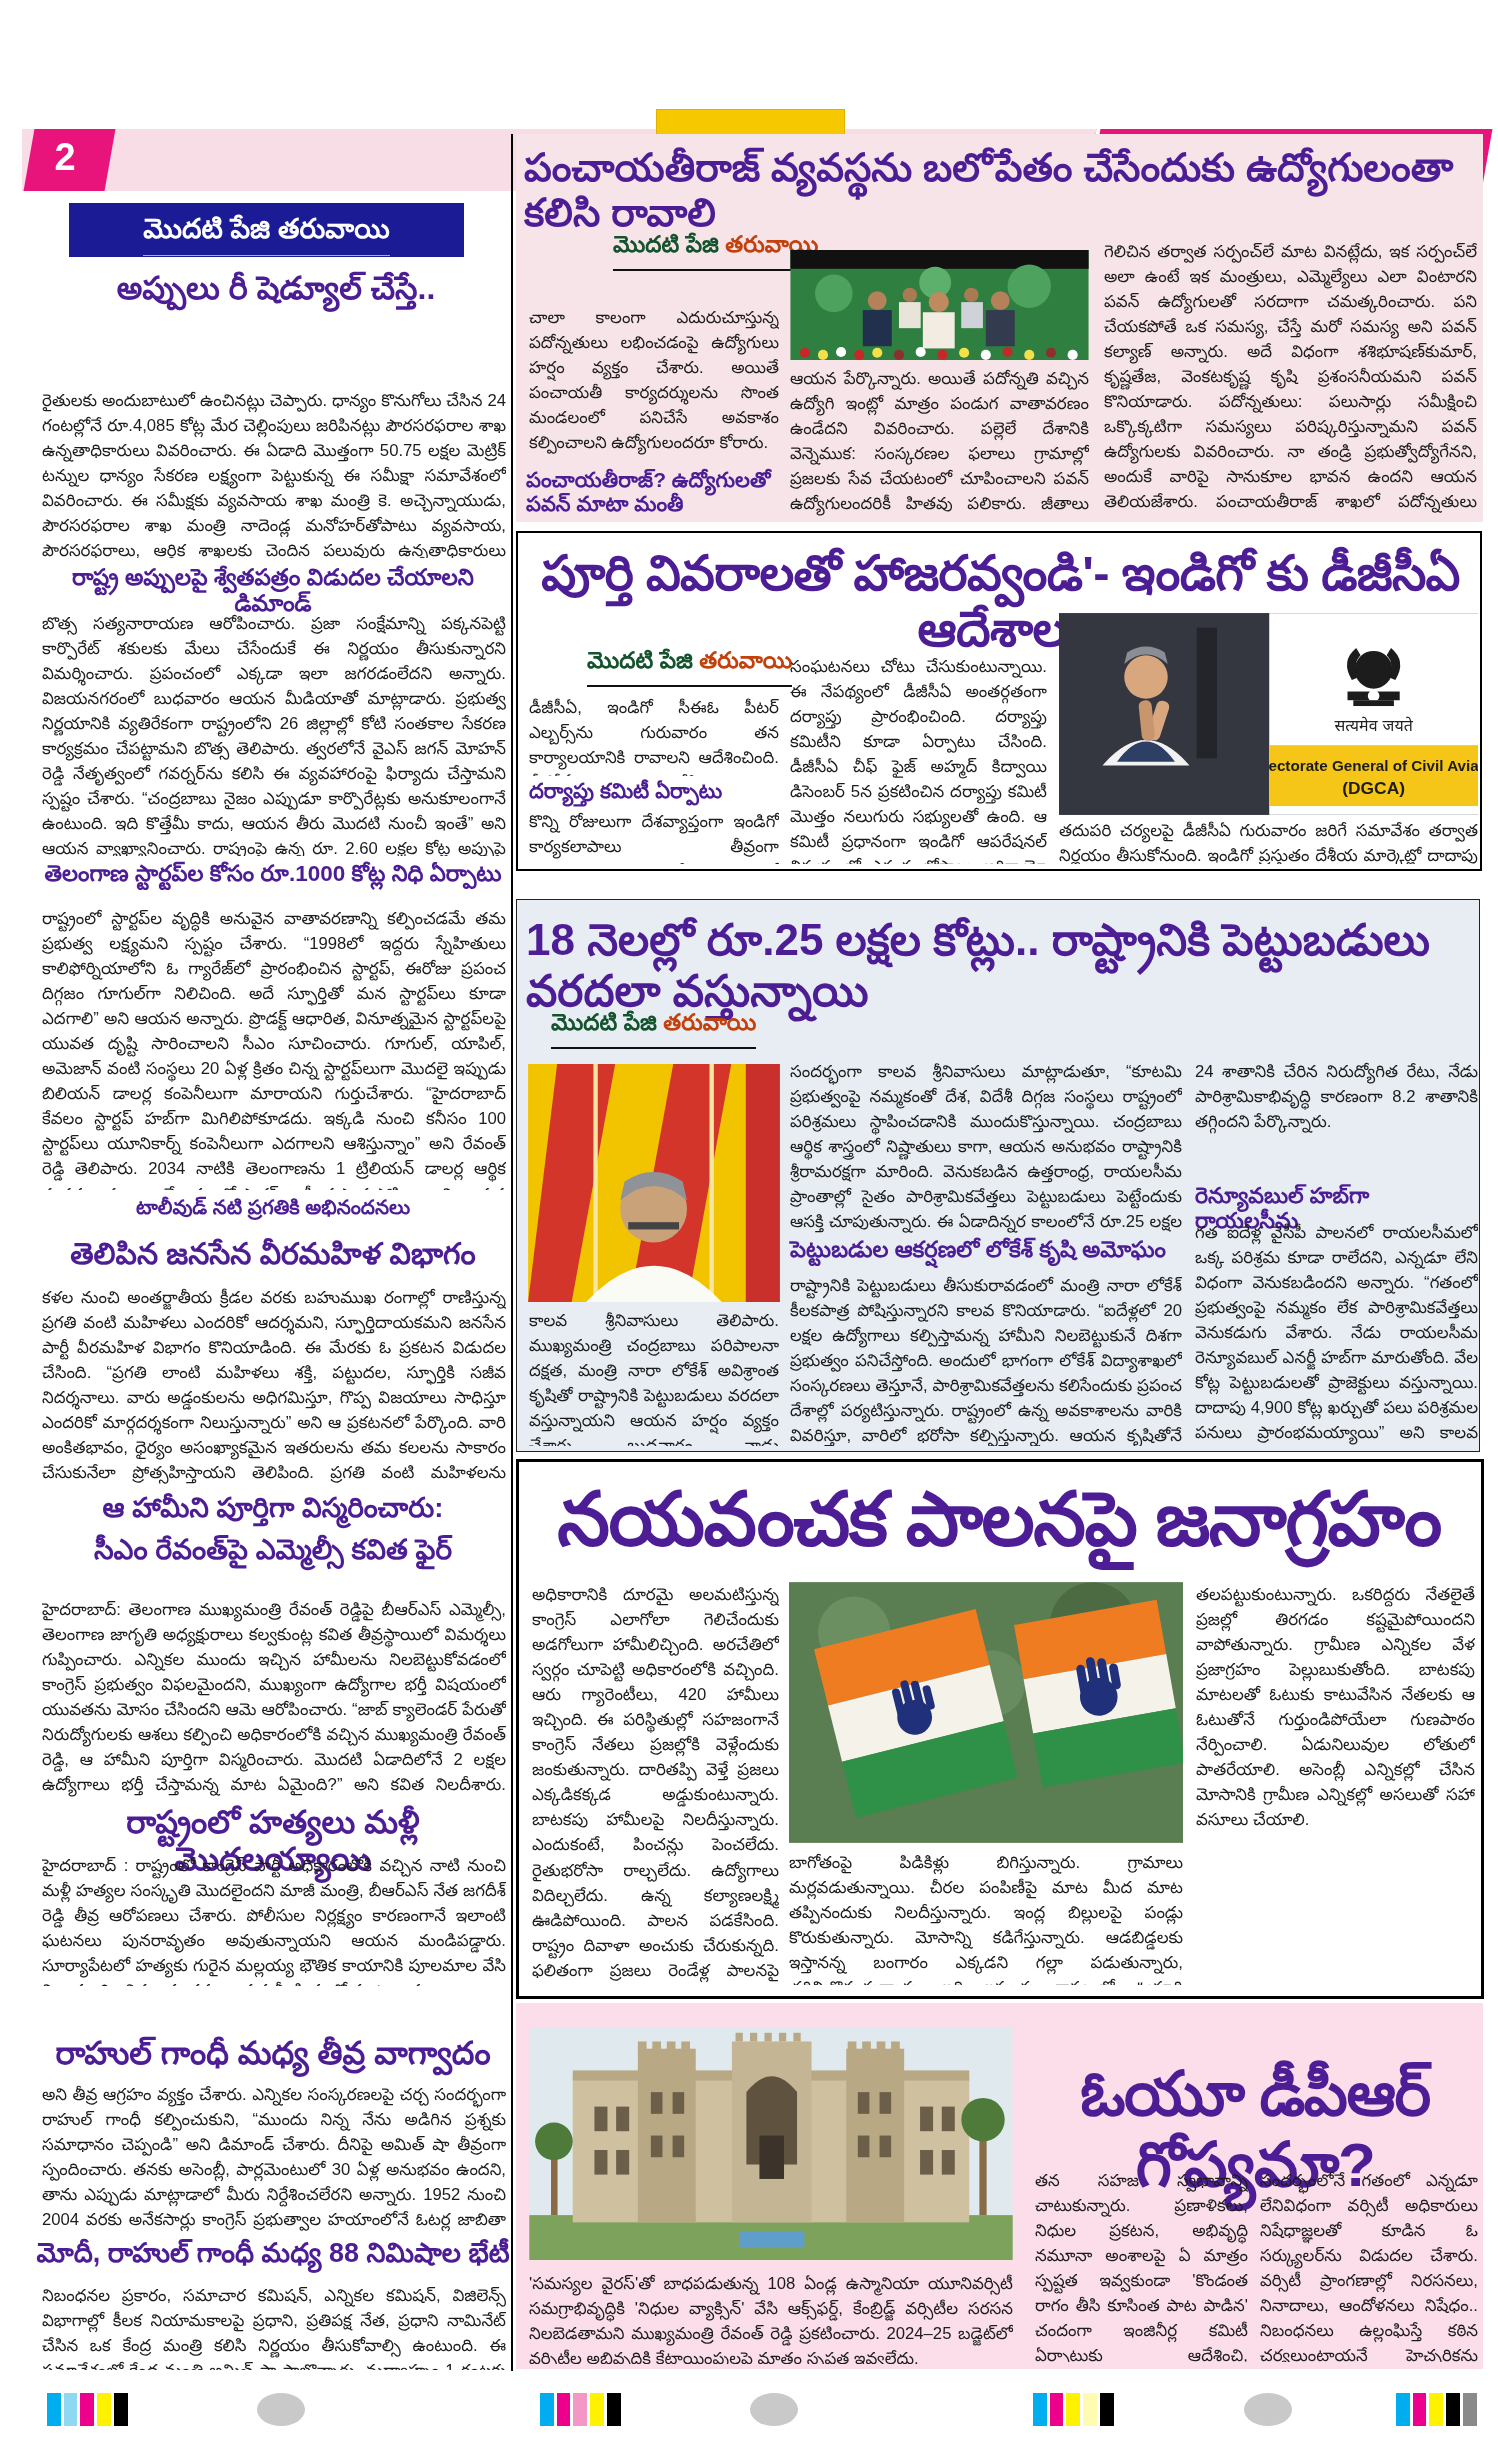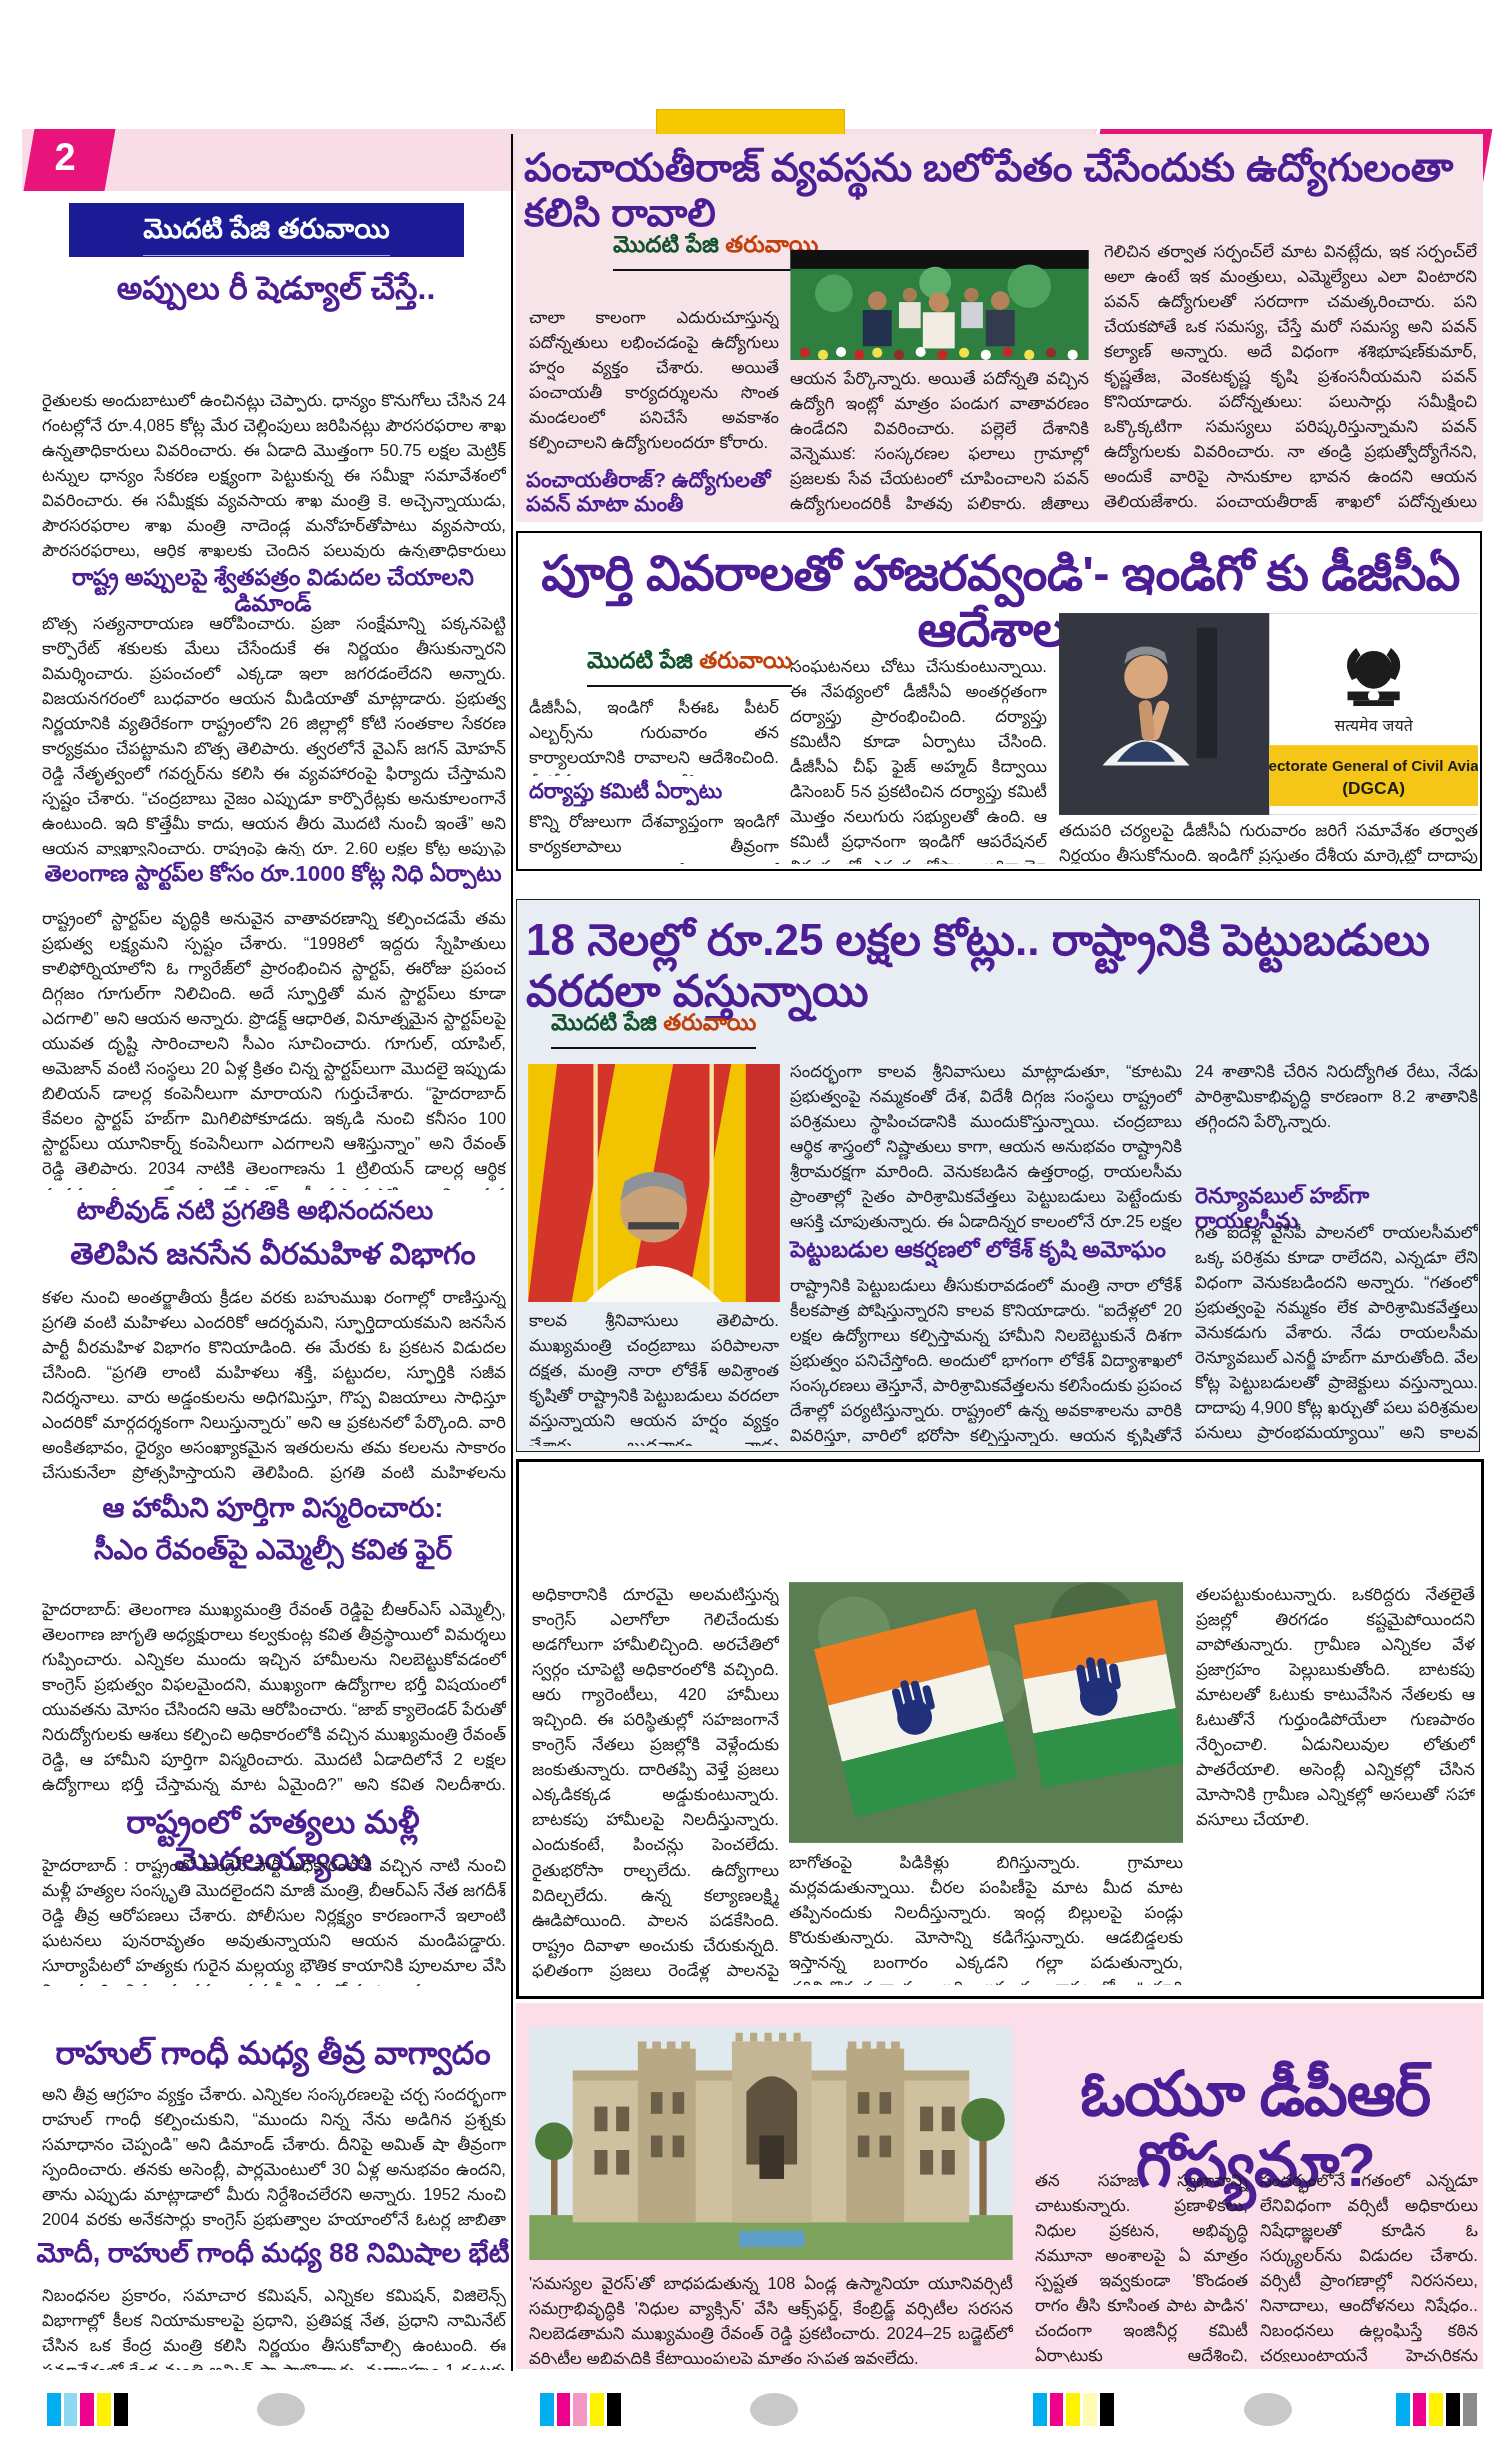--- a/index.html
+++ b/index.html
@@ -46,21 +46,21 @@
 
   <div class="abs hl center" style="left:44px;top:270px;width:464px;font-size:32px;">అప్పులు రీ షెడ్యూల్ చేస్తే..</div>
   <div class="abs body-text" style="left:42px;top:388px;width:464px;height:170px;">రైతులకు అందుబాటులో ఉంచినట్లు చెప్పారు. ధాన్యం కొనుగోలు చేసిన 24 గంటల్లోనే రూ.4,085 కోట్ల మేర చెల్లింపులు జరిపినట్లు పౌరసరఫరాల శాఖ ఉన్నతాధికారులు వివరించారు. ఈ ఏడాది మొత్తంగా 50.75 లక్షల మెట్రిక్ టన్నుల ధాన్యం సేకరణ లక్ష్యంగా పెట్టుకున్న ఈ సమీక్షా సమావేశంలో వివరించారు. ఈ సమీక్షకు వ్యవసాయ శాఖ మంత్రి కె. అచ్చెన్నాయుడు, పౌరసరఫరాల శాఖ మంత్రి నాదెండ్ల మనోహర్‌తోపాటు వ్యవసాయ, పౌరసరఫరాలు, ఆర్థిక శాఖలకు చెందిన పలువురు ఉన్నతాధికారులు హాజరయ్యారు.</div>
 
   <div class="abs hl center" style="left:35px;top:564px;width:476px;font-size:23px;">రాష్ట్ర అప్పులపై శ్వేతపత్రం విడుదల చేయాలని డిమాండ్</div>
   <div class="abs body-text" style="left:42px;top:611px;width:464px;height:245px;">బొత్స సత్యనారాయణ ఆరోపించారు. ప్రజా సంక్షేమాన్ని పక్కనపెట్టి కార్పొరేట్ శకులకు మేలు చేసేందుకే ఈ నిర్ణయం తీసుకున్నారని విమర్శించారు. ప్రపంచంలో ఎక్కడా ఇలా జగరడంలేదని అన్నారు. విజయనగరంలో బుధవారం ఆయన మీడియాతో మాట్లాడారు. ప్రభుత్వ నిర్ణయానికి వ్యతిరేకంగా రాష్ట్రంలోని 26 జిల్లాల్లో కోటి సంతకాల సేకరణ కార్యక్రమం చేపట్టామని బొత్స తెలిపారు. త్వరలోనే వైఎస్ జగన్ మోహన్ రెడ్డి నేతృత్వంలో గవర్నర్‌ను కలిసి ఈ వ్యవహారంపై ఫిర్యాదు చేస్తామని స్పష్టం చేశారు. “చంద్రబాబు నైజం ఎప్పుడూ కార్పొరేట్లకు అనుకూలంగానే ఉంటుంది. ఇది కొత్తేమీ కాదు, ఆయన తీరు మొదటి నుంచీ ఇంతే” అని ఆయన వ్యాఖ్యానించారు. రాష్ట్రంపై ఉన్న రూ. 2.60 లక్షల కోట్ల అప్పుపై ప్రభుత్వం శ్వేతపత్రం విడుదల చేసి, నిధులు ఎక్కడ ఖర్చు చేశారో చెప్పాలని డిమాండ్ చేశారు. గుర్ల మండలంలో ప్రతిపాదించిన స్టీల్ ప్లాంట్ విషయంలో రైతుల అభిప్రాయానికే తమ ప్రాధాన్యత అని బొత్స స్పష్టం చేశారు. ఎక్కువ మంది రైతులు వ్యతిరేకిస్తే, వారి పక్షాన పోరాటం కొనసాగిస్తామని తేల్చిచెప్పారు.</div>
 
   <div class="abs hl center" style="left:35px;top:861px;width:476px;font-size:22.5px;">తెలంగాణ స్టార్టప్‌ల కోసం రూ.1000 కోట్ల నిధి ఏర్పాటు</div>
   <div class="abs body-text" style="left:42px;top:906px;width:464px;height:284px;">రాష్ట్రంలో స్టార్టప్‌ల వృద్ధికి అనువైన వాతావరణాన్ని కల్పించడమే తమ ప్రభుత్వ లక్ష్యమని స్పష్టం చేశారు. “1998లో ఇద్దరు స్నేహితులు కాలిఫోర్నియాలోని ఓ గ్యారేజ్‌లో ప్రారంభించిన స్టార్టప్, ఈరోజు ప్రపంచ దిగ్గజం గూగుల్‌గా నిలిచింది. అదే స్ఫూర్తితో మన స్టార్టప్‌లు కూడా ఎదగాలి” అని ఆయన అన్నారు. ప్రొడక్ట్ ఆధారిత, వినూత్నమైన స్టార్టప్‌లపై యువత దృష్టి సారించాలని సీఎం సూచించారు. గూగుల్, యాపిల్, అమెజాన్ వంటి సంస్థలు 20 ఏళ్ల క్రితం చిన్న స్టార్టప్‌లుగా మొదలై ఇప్పుడు బిలియన్ డాలర్ల కంపెనీలుగా మారాయని గుర్తుచేశారు. “హైదరాబాద్ కేవలం స్టార్టప్ హబ్‌గా మిగిలిపోకూడదు. ఇక్కడి నుంచి కనీసం 100 స్టార్టప్‌లు యూనికార్న్ కంపెనీలుగా ఎదగాలని ఆశిస్తున్నాం” అని రేవంత్ రెడ్డి తెలిపారు. 2034 నాటికి తెలంగాణను 1 ట్రిలియన్ డాలర్ల ఆర్థిక వ్యవస్థగా మార్చాలనే లక్ష్యంలో స్టార్టప్‌లు కీలక పాత్ర పోషించాలని ఆయన కోరారు. ఏర్పాటుతో రాష్ట్రంలో ఆవిష్కరణల వాతావరణం మరింత బలపడుతుందని అన్నారు. తెలంగాణ ప్రభుత్వం, గూగుల్ సంయుక్తంగా ఏఐ ఆధారిత స్టార్టప్‌లకు ప్రోత్సాహం, ప్రతిభను వెలికితీయడం, అంతర్జాతీయ మార్కెట్లకు అనుసంధానం చేయడం వంటి అంశాలపై పనిచేయనున్నాయి.</div>
 
-  <div class="abs hl center" style="left:17px;top:1196px;width:476px;font-size:26px;">టాలీవుడ్ నటి ప్రగతికి అభినందనలు</div>
+  <div class="abs hl center" style="left:35px;top:1196px;width:476px;font-size:20px;">టాలీవుడ్ నటి ప్రగతికి అభినందనలు</div>
   <div class="abs hl center" style="left:35px;top:1237px;width:476px;font-size:30px;text-align:center;">తెలిపిన జనసేన వీరమహిళ విభాగం</div>
   <div class="abs body-text" style="left:42px;top:1285px;width:464px;height:202px;">కళల నుంచి అంతర్జాతీయ క్రీడల వరకు బహుముఖ రంగాల్లో రాణిస్తున్న ప్రగతి వంటి మహిళలు ఎందరికో ఆదర్శమని, స్ఫూర్తిదాయకమని జనసేన పార్టీ వీరమహిళ విభాగం కొనియాడింది. ఈ మేరకు ఓ ప్రకటన విడుదల చేసింది. “ప్రగతి లాంటి మహిళలు శక్తి, పట్టుదల, స్ఫూర్తికి సజీవ నిదర్శనాలు. వారు అడ్డంకులను అధిగమిస్తూ, గొప్ప విజయాలు సాధిస్తూ ఎందరికో మార్గదర్శకంగా నిలుస్తున్నారు” అని ఆ ప్రకటనలో పేర్కొంది. వారి అంకితభావం, ధైర్యం అసంఖ్యాకమైన ఇతరులను తమ కలలను సాకారం చేసుకునేలా ప్రోత్సహిస్తాయని తెలిపింది. ప్రగతి వంటి మహిళలను గౌరవించడం కేవలం వ్యక్తిగత విజయాలను గుర్తించడం మాత్రమే కాదని, సమాజంలోని ప్రతి అంశంలో మహిళలు ప్రదర్శించే శక్తి, సామర్థ్యం, నాయకత్వ పటిమను గుర్తించడమేనని వీరమహిళ విభాగం స్పష్టం చేసింది.</div>
 
   <div class="abs hl center" style="left:35px;top:1492px;width:476px;font-size:27.6px;">ఆ హామీని పూర్తిగా విస్మరించారు:</div>
   <div class="abs hl center" style="left:35px;top:1534px;width:476px;font-size:28px;">సీఎం రేవంత్‌పై ఎమ్మెల్సీ కవిత ఫైర్</div>
   <div class="abs body-text" style="left:42px;top:1597px;width:464px;height:202px;">హైదరాబాద్: తెలంగాణ ముఖ్యమంత్రి రేవంత్ రెడ్డిపై బీఆర్‌ఎస్ ఎమ్మెల్సీ, తెలంగాణ జాగృతి అధ్యక్షురాలు కల్వకుంట్ల కవిత తీవ్రస్థాయిలో విమర్శలు గుప్పించారు. ఎన్నికల ముందు ఇచ్చిన హామీలను నిలబెట్టుకోవడంలో కాంగ్రెస్ ప్రభుత్వం విఫలమైందని, ముఖ్యంగా ఉద్యోగాల భర్తీ విషయంలో యువతను మోసం చేసిందని ఆమె ఆరోపించారు. “జాబ్ క్యాలెండర్ పేరుతో నిరుద్యోగులకు ఆశలు కల్పించి అధికారంలోకి వచ్చిన ముఖ్యమంత్రి రేవంత్ రెడ్డి, ఆ హామీని పూర్తిగా విస్మరించారు. మొదటి ఏడాదిలోనే 2 లక్షల ఉద్యోగాలు భర్తీ చేస్తామన్న మాట ఏమైంది?” అని కవిత నిలదీశారు. ఇప్పటివరకు ఎన్ని నోటిఫికేషన్లు ఇచ్చారో, ఎన్ని ఉద్యోగాలు భర్తీ చేశారో చెప్పాలని ఆమె డిమాండ్ చేశారు.</div>
 
   <div class="abs hl center" style="left:35px;top:1804px;width:476px;font-size:32px;">రాష్ట్రంలో హత్యలు మళ్లీ మొదలయ్యాయి</div>
   <div class="abs body-text" style="left:42px;top:1853px;width:464px;height:133px;">హైదరాబాద్ : రాష్ట్రంలో కాంగ్రెస్ పార్టీ అధికారంలోకి వచ్చిన నాటి నుంచి మళ్లీ హత్యల సంస్కృతి మొదలైందని మాజీ మంత్రి, బీఆర్‌ఎస్ నేత జగదీశ్ రెడ్డి తీవ్ర ఆరోపణలు చేశారు. పోలీసుల నిర్లక్ష్యం కారణంగానే ఇలాంటి ఘటనలు పునరావృతం అవుతున్నాయని ఆయన మండిపడ్డారు. సూర్యాపేటలో హత్యకు గురైన మల్లయ్య భౌతిక కాయానికి పూలమాల వేసి నివాళులర్పించిన అనంతరం ఆయన మీడియాతో మాట్లాడారు.</div>
 
@@ -187,20 +187,21 @@
 
   <div class="abs body-text" style="left:790px;top:1059px;width:392px;height:175px;">సందర్భంగా కాలవ శ్రీనివాసులు మాట్లాడుతూ, “కూటమి ప్రభుత్వంపై నమ్మకంతో దేశ, విదేశీ దిగ్గజ సంస్థలు రాష్ట్రంలో పరిశ్రమలు స్థాపించడానికి ముందుకొస్తున్నాయి. చంద్రబాబు ఆర్థిక శాస్త్రంలో నిష్ణాతులు కాగా, ఆయన అనుభవం రాష్ట్రానికి శ్రీరామరక్షగా మారింది. వెనుకబడిన ఉత్తరాంధ్ర, రాయలసీమ ప్రాంతాల్లో సైతం పారిశ్రామికవేత్తలు పెట్టుబడులు పెట్టేందుకు ఆసక్తి చూపుతున్నారు. ఈ ఏడాదిన్నర కాలంలోనే రూ.25 లక్షల కోట్లకు పైగా విలువైన ఒప్పందాలు జరిగాయి. అనేక పరిశ్రమల పనులు కూడా ప్రారంభమయ్యాయి. ఈ పెట్టుబడుల ద్వారా సుమారు 26 లక్షల మందికి ప్రత్యక్షంగా, పరోక్షంగా ఉపాధి లభిస్తుంది” అని వివరించారు.</div>
   <div class="abs hl" style="left:790px;top:1237px;width:392px;font-size:22.5px;">పెట్టుబడుల ఆకర్షణలో లోకేశ్ కృషి అమోఘం</div>
   <div class="abs body-text" style="left:790px;top:1273px;width:392px;height:173px;">రాష్ట్రానికి పెట్టుబడులు తీసుకురావడంలో మంత్రి నారా లోకేశ్ కీలకపాత్ర పోషిస్తున్నారని కాలవ కొనియాడారు. “ఐదేళ్లలో 20 లక్షల ఉద్యోగాలు కల్పిస్తామన్న హామీని నిలబెట్టుకునే దిశగా ప్రభుత్వం పనిచేస్తోంది. అందులో భాగంగా లోకేశ్ విద్యాశాఖలో సంస్కరణలు తెస్తూనే, పారిశ్రామికవేత్తలను కలిసేందుకు ప్రపంచ దేశాల్లో పర్యటిస్తున్నారు. రాష్ట్రంలో ఉన్న అవకాశాలను వారికి వివరిస్తూ, వారిలో భరోసా కల్పిస్తున్నారు. ఆయన కృషితోనే విశాఖ సమ్మిట్‌లో కుదిరిన ఒప్పందాల్లో రూ.7 లక్షల కోట్ల పెట్టుబడులు క్షేత్రస్థాయిలో కార్యరూపం దాలుస్తున్నాయి” అని తెలిపారు. జగన్ అసమర్థ పాలనలో</div>
 
   <div class="abs body-text" style="left:1195px;top:1059px;width:283px;height:120px;">24 శాతానికి చేరిన నిరుద్యోగిత రేటు, నేడు పారిశ్రామికాభివృద్ధి కారణంగా 8.2 శాతానికి తగ్గిందని పేర్కొన్నారు.</div>
   <div class="abs hl" style="left:1195px;top:1183px;width:283px;font-size:22px;">రెన్యూవబుల్ హబ్‌గా రాయలసీమ</div>
   <div class="abs body-text" style="left:1195px;top:1220px;width:283px;height:226px;">గత ఐదేళ్ల వైసీపీ పాలనలో రాయలసీమలో ఒక్క పరిశ్రమ కూడా రాలేదని, ఎన్నడూ లేని విధంగా వెనుకబడిందని అన్నారు. “గతంలో ప్రభుత్వంపై నమ్మకం లేక పారిశ్రామికవేత్తలు వెనుకడుగు వేశారు. నేడు రాయలసీమ రెన్యూవబుల్ ఎనర్జీ హబ్‌గా మారుతోంది. వేల కోట్ల పెట్టుబడులతో ప్రాజెక్టులు వస్తున్నాయి. దాదాపు 4,900 కోట్ల ఖర్చుతో పలు పరిశ్రమల పనులు ప్రారంభమయ్యాయి” అని కాలవ శ్రీనివాసులు వివరించారు. “ఇన్ని శాతం పైగా ఉపాధి అవకాశాలు ఈ ప్రాంత యువతకు లభించనున్నాయి. ప్రజల నుంచి వస్తున్న ఆదరణతో కూటమి ప్రభుత్వం మరింత ఉత్సాహంగా పనిచేస్తోంది” అని ఆయన ధీమా వ్యక్తం చేశారు.</div>
 
   <div class="abs" style="left:516px;top:1459px;width:962px;height:534px;background:#fff;border:3.6px solid #000;"></div>
+  <div class="abs hl center" style="left:526px;top:1476px;width:946px;font-size:75px;letter-spacing:-1.5px;">నయవంచక పాలనపై జనాగ్రహం</div>
 
   <div class="abs body-text" style="left:532px;top:1582px;width:247px;height:403px;">అధికారానికి దూరమై అలమటిస్తున్న కాంగ్రెస్ ఎలాగోలా గెలిచేందుకు అడగోలుగా హామీలిచ్చింది. అరచేతిలో స్వర్గం చూపెట్టి అధికారంలోకి వచ్చింది. ఆరు గ్యారెంటీలు, 420 హామీలు ఇచ్చింది. ఈ పరిస్థితుల్లో సహజంగానే కాంగ్రెస్ నేతలు ప్రజల్లోకి వెళ్లేందుకు జంకుతున్నారు. దారితప్పి వెళ్తే ప్రజలు ఎక్కడికక్కడ అడ్డుకుంటున్నారు. బాటకపు హామీలపై నిలదీస్తున్నారు. ఎందుకంటే, పించన్లు పెంచలేదు. రైతుభరోసా రాల్చలేదు. ఉద్యోగాలు విదిల్చలేదు. ఉన్న కల్యాణలక్ష్మి ఊడిపోయింది. పాలన పడకేసింది. రాష్ట్రం దివాళా అంచుకు చేరుకున్నది. ఫలితంగా ప్రజలు రెండేళ్ల పాలనపై మండిపడుతున్నారు. బీసీ రిజర్వేషన్ల</div>
 
   <svg class="abs photo" style="left:789px;top:1582px;" width="394" height="261" viewBox="0 0 544 360">
     <rect width="544" height="360" fill="#5a7d52"></rect>
     <circle cx="90" cy="70" r="50" fill="#6f9465" opacity="0.8"></circle>
     <circle cx="420" cy="60" r="60" fill="#49663f" opacity="0.8"></circle>
     <circle cx="280" cy="140" r="46" fill="#71966a" opacity="0.6"></circle>
     <g transform="rotate(-14 180 180)">
       <rect x="60" y="60" width="230" height="80" fill="#f07c22"></rect>

